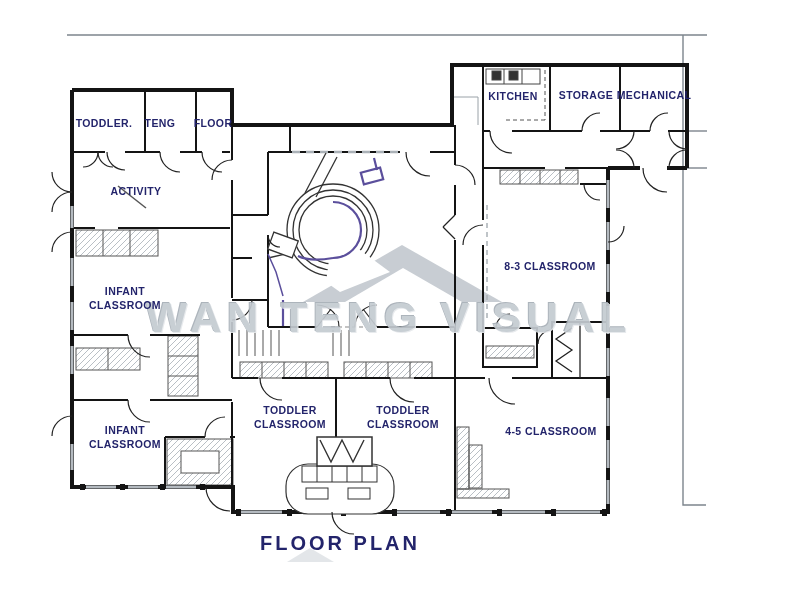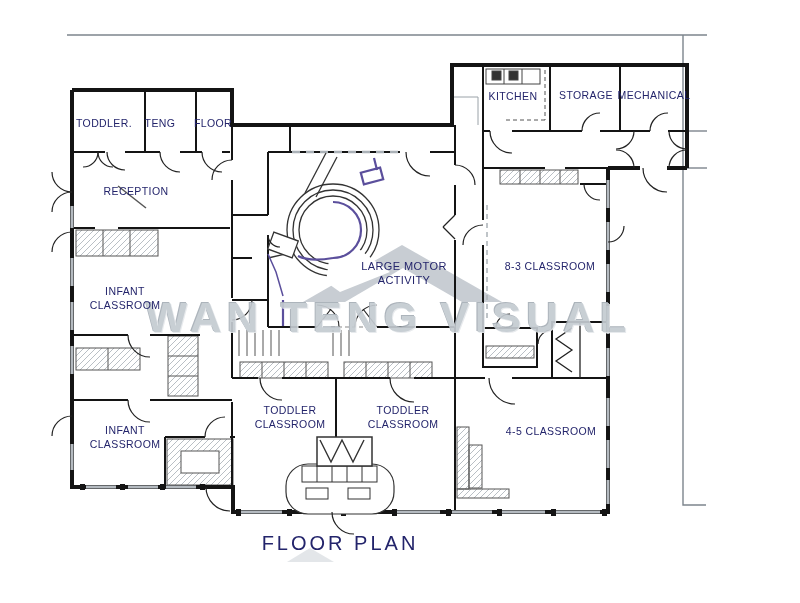--- a/index.html
+++ b/index.html
@@ -3,24 +3,24 @@
 <meta charset="utf-8">
 <style>
   :root{
     --label:#23246b; --wall:#141414; --accent:#5b4f9c; --wm:#c4cbd1; --win:#b4bac0;
   }
   html,body{margin:0;padding:0;background:#ffffff;}
   #canvas{position:relative;width:800px;height:603px;background:#ffffff;overflow:hidden;
           font-family:"Liberation Sans", sans-serif;}
   #plan-svg{position:absolute;left:0;top:0;z-index:1;}
   .room-label{position:absolute;z-index:10;transform:translate(-50%,-50%);
-    color:var(--label);font-weight:normal;font-size:10.5px;letter-spacing:.4px;
+    color:var(--label);font-weight:bold;font-size:10.5px;letter-spacing:.4px;
     white-space:pre-line;text-align:center;line-height:1.3;}
   .plan-title{position:absolute;z-index:10;transform:translate(-50%,-50%);
-    color:var(--label);font-weight:normal;font-size:20px;letter-spacing:3px;}
+    color:var(--label);font-weight:bold;font-size:20px;letter-spacing:3px;}
   .watermark{position:absolute;z-index:5;left:146px;top:294px;width:560px;
     color:var(--wm);opacity:.92;font-weight:bold;font-size:42px;letter-spacing:5px;
     transform:scaleX(1.04);transform-origin:left;white-space:nowrap;
     text-shadow:1px 1px 0 #e6e9ec, -1px -1px 0 #a6aeb6;pointer-events:none;}
 </style>
 </head>
 <body>
 
 <div id="canvas">
 
@@ -234,26 +234,24 @@
       <path d="M332,512 A22,22 0 0 0 354,534"></path>
       <path d="M483,225 A20,20 0 0 0 463,245"></path>
     </g>
   </svg>
 
   <div class="watermark">WAN TENG VISUAL</div>
 
   <div class="room-label" style="left:104px;top:124px">TODDLER.</div>
   <div class="room-label" style="left:160px;top:124px">TENG</div>
   <div class="room-label" style="left:213px;top:124px">FLOOR</div>
-  <div class="room-label" style="left:136px;top:192px">RECEPTION</div>
+  <div class="room-label" style="left:136px;top:192px">ACTIVITY</div>
   <div class="room-label" style="left:513px;top:97px">KITCHEN</div>
   <div class="room-label" style="left:586px;top:96px">STORAGE</div>
   <div class="room-label" style="left:654px;top:96px">MECHANICAL</div>
-  <div class="room-label" style="left:404px;top:273px;font-size:11px">LARGE MOTOR
-ACTIVITY</div>
   <div class="room-label" style="left:550px;top:267px">8-3 CLASSROOM</div>
   <div class="room-label" style="left:125px;top:299px">INFANT
 CLASSROOM</div>
   <div class="room-label" style="left:125px;top:438px">INFANT
 CLASSROOM</div>
   <div class="room-label" style="left:290px;top:418px">TODDLER
 CLASSROOM</div>
   <div class="room-label" style="left:403px;top:418px">TODDLER
 CLASSROOM</div>
   <div class="room-label" style="left:551px;top:432px">4-5 CLASSROOM</div>

